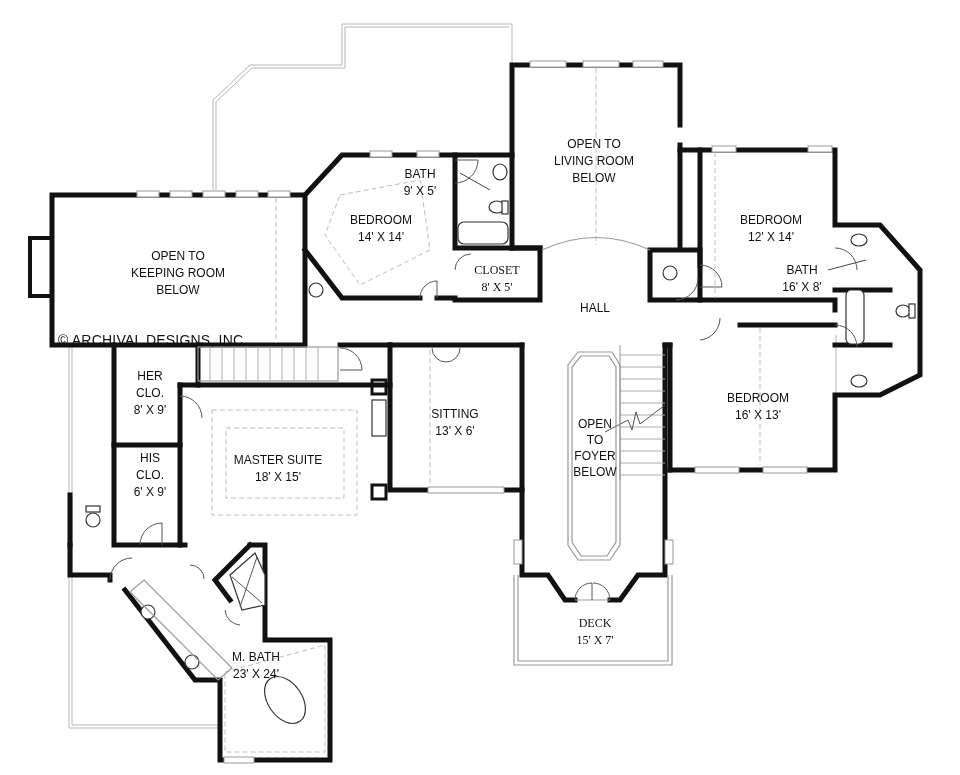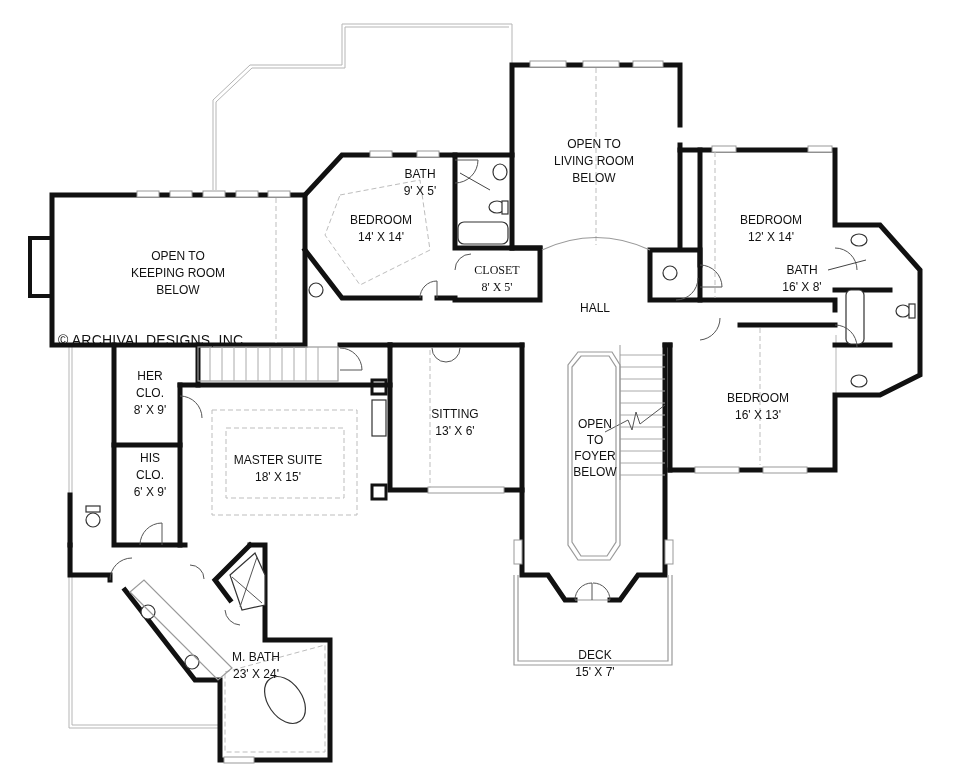--- a/index.html
+++ b/index.html
@@ -254,20 +254,20 @@
 <div class="lbl" style="left:455px;top:406px;">
   <div>SITTING</div>
   <div>13' X 6'</div>
 </div>
 <div class="lbl" style="left:595px;top:416px;line-height:16px;">
   <div>OPEN</div>
   <div>TO</div>
   <div>FOYER</div>
   <div>BELOW</div>
 </div>
-<div class="lbl" style="left:595px;top:647px;">
+<div class="lbl" style="left:595px;top:615px;font-family:Liberation Serif, serif;">
   <div>DECK</div>
   <div>15' X 7'</div>
 </div>
 <div class="lbl" style="left:256px;top:649px;">
   <div>M. BATH</div>
   <div>23' X 24'</div>
 </div>
 
 </body></html>

